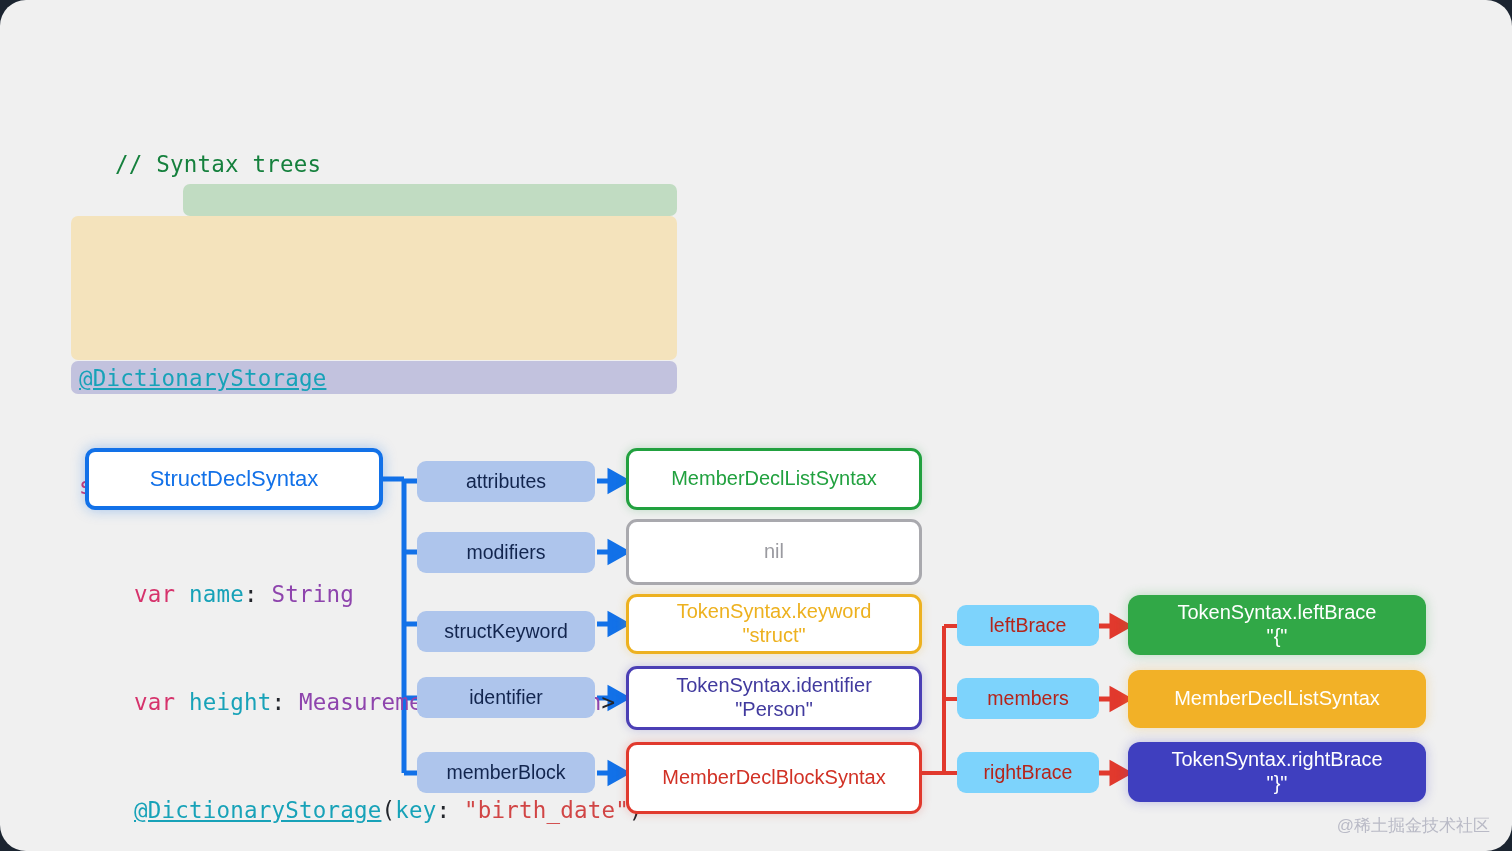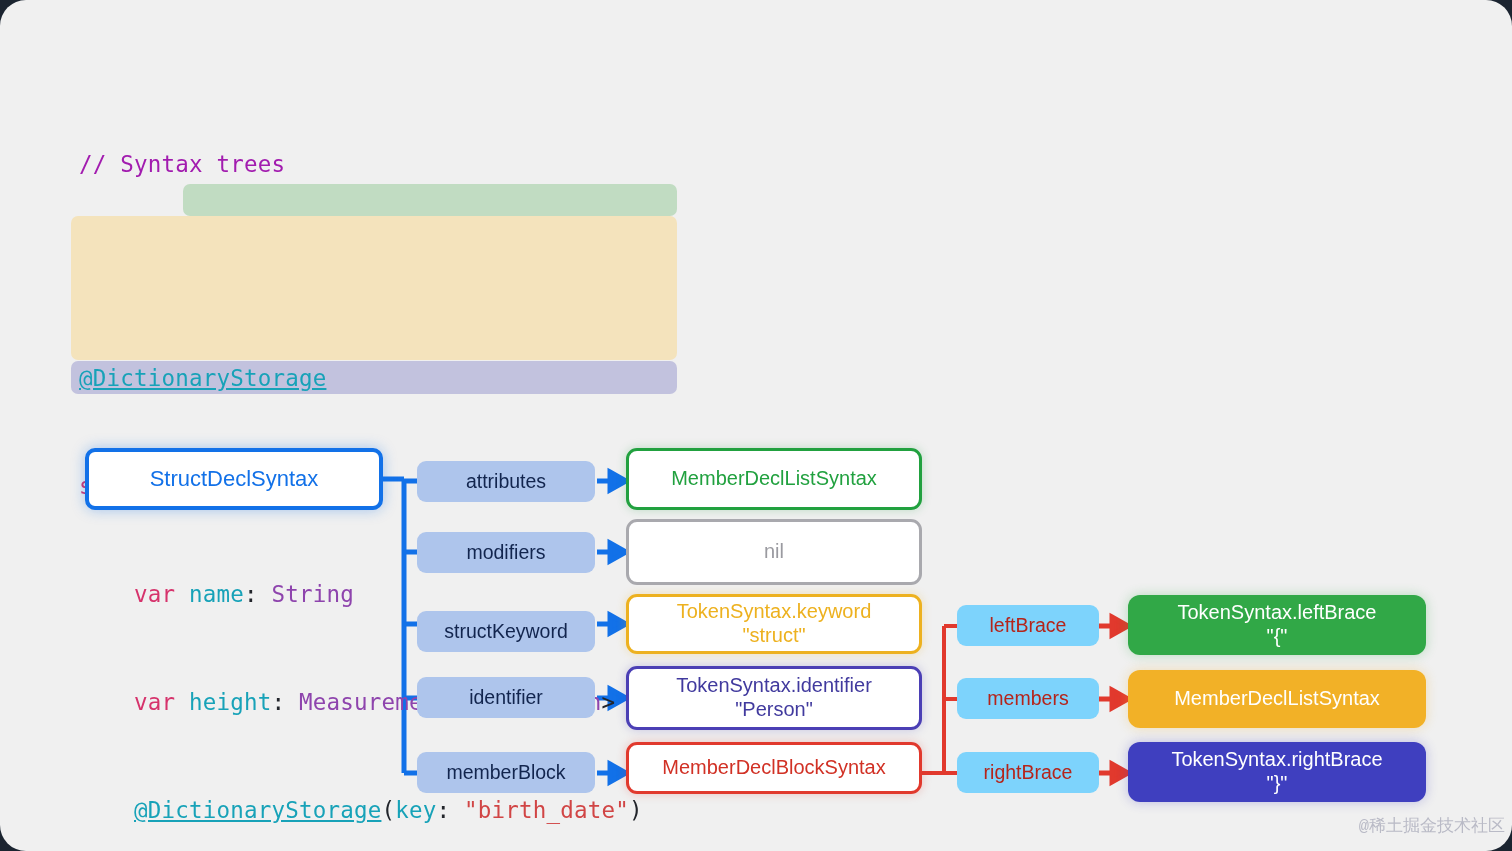--- a/index.html
+++ b/index.html
@@ -26,21 +26,21 @@
   #code-area {
     position: absolute;
     left: 79px;
     top: 74px;
     font-family: "DejaVu Sans Mono", "Liberation Mono", monospace;
     font-size: 22.5px;
     line-height: 36px;
     letter-spacing: 0.2px;
     white-space: pre;
   }
-  .comment { color: #a21caf; }
+  .comment { color: #15803d; margin-left: 36px; }
   .kw      { color: #d6336c; }
   .ident   { color: #17a2b8; }
   .type    { color: #8e44ad; }
   .attr    { color: #17a2b8; text-decoration: underline; }
   .str     { color: #d14545; }
   .punct   { color: #22252b; }
   .plain   { color: #22252b; }
 
   .code-line { position: relative; height: 36px; }
   .blankline { height: 34px; }
@@ -128,21 +128,21 @@
     top: 594px; height: 60px;
     border-color: #edb11f; color: #edb11f;
     box-shadow: 0 0 10px rgba(237,177,31,0.28);
   }
   #val-identifier {
     top: 666px; height: 64px;
     border-color: #4b3fb5; color: #413a9e;
     box-shadow: 0 0 10px rgba(75,63,181,0.25);
   }
   #val-memberblock {
-    top: 742px; height: 52px;
+    top: 742px; height: 72px;
     border-color: #e1392d; color: #d13125;
     box-shadow: 0 0 10px rgba(225,57,45,0.25);
   }
 
   
   .lbl-pink {
     left: 957px;
     width: 142px; height: 41px;
     background: #7dd3fc;
     color: #b5241a;
@@ -163,25 +163,25 @@
   }
   #fill-leftbrace  { top: 595px; height: 60px; background: #31a847; box-shadow: 0 0 12px rgba(49,168,71,0.3); }
   #fill-members    { top: 670px; height: 58px; background: #f2b127; box-shadow: 0 0 12px rgba(242,177,39,0.3); }
   #fill-rightbrace { top: 742px; height: 60px; background: #3f3fbf; box-shadow: 0 0 12px rgba(63,63,191,0.3); }
 
   .two-line { flex-direction: column; }
 
   
   #watermark {
     position: absolute;
-    right: 7px;
+    right: 22px;
     bottom: 14px;
     color: #b9bac6;
     font-size: 17px;
-    font-family: Liberation Mono, monospace;
+    font-family: Liberation Sans, sans-serif;
     z-index: 5;
   }
 </style>
 </head>
 <body>
 
 <div id="slide">
 
   <div class="band" id="band-green"></div>
   <div class="band" id="band-yellow"></div>

